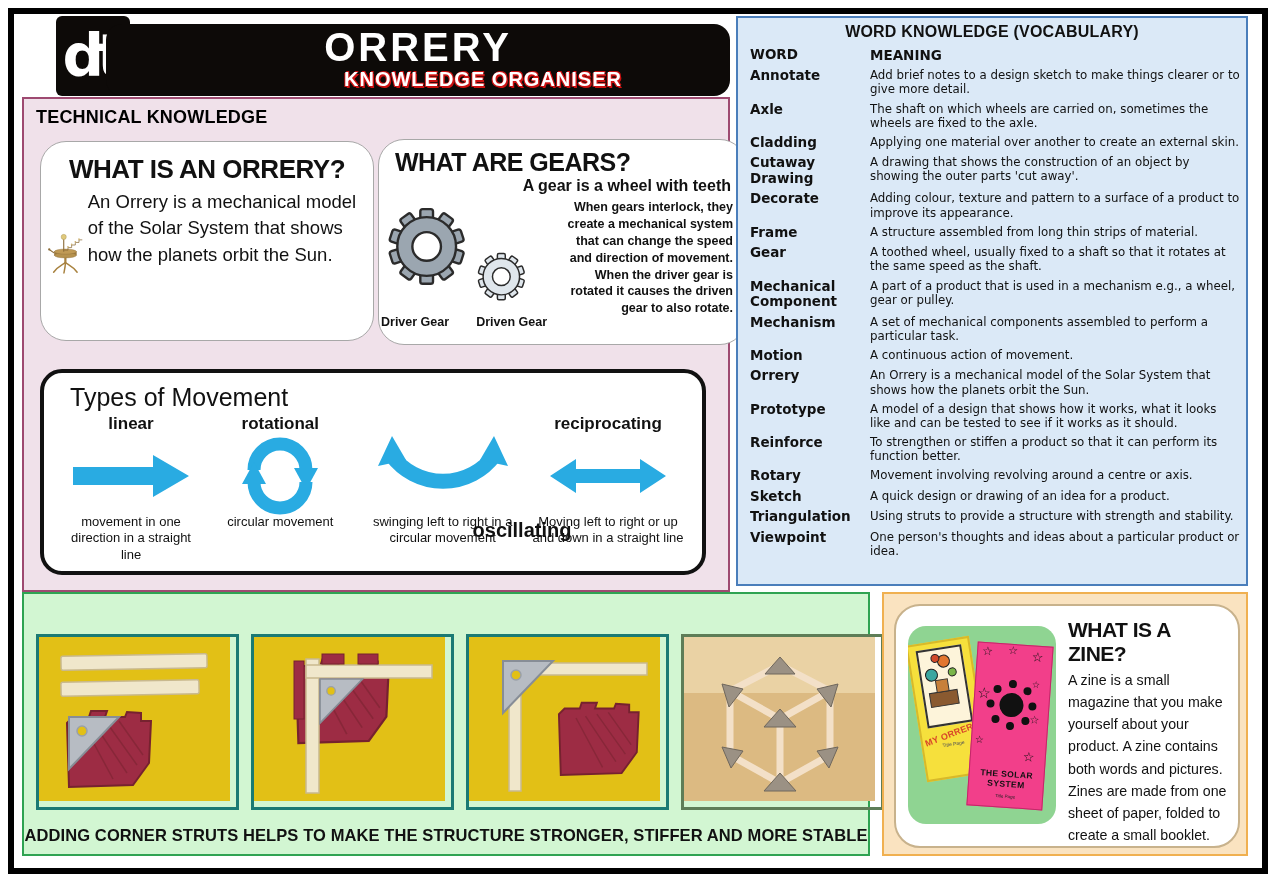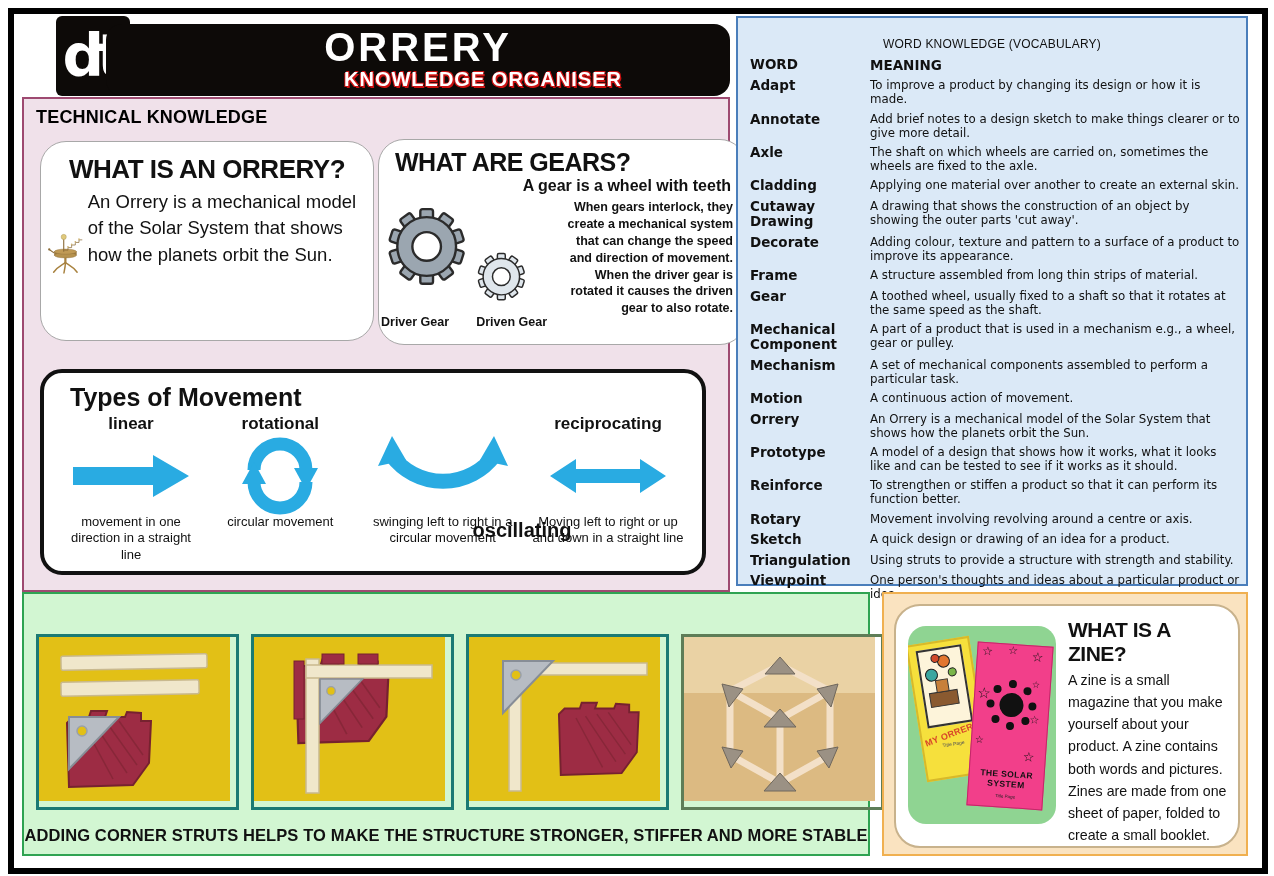--- a/index.html
+++ b/index.html
@@ -27,33 +27,33 @@
   #orrery-card .oc-text{font-size:18.5px;line-height:1.42;padding-left:4px;}
   #gears-card{left:354px;top:40px;width:368px;height:206px;}
   #gears-card .gc-title{font-size:25px;font-weight:bold;letter-spacing:-.5px;padding:8px 0 0 16px;}
   #gears-card .gc-sub{font-size:16px;font-weight:bold;text-align:right;padding-right:14px;}
   #gears-card .gc-body{display:flex;margin-top:2px;}
   #gears-card .gc-left{width:172px;}
   #gears-card .gc-labels{display:flex;justify-content:space-between;padding:0 4px 0 2px;font-size:12.5px;font-weight:bold;margin-top:-4px;}
   #gears-card .gc-text{flex:1;font-size:12.5px;font-weight:bold;text-align:right;line-height:1.35;padding:2px 12px 0 0;}
 
   #movement-card{left:16px;top:270px;width:666px;height:206px;border:4px solid #111;border-radius:22px;}
-  #movement-card .mv-title{font-size:25px;font-weight:bold;padding:10px 0 0 26px;}
+  #movement-card .mv-title{font-size:25px;font-weight:normal;padding:10px 0 0 26px;}
   .mv-row{display:flex;justify-content:space-between;padding:2px 16px 0 16px;}
   .mv-col{text-align:center;}
   .mv-col.c1{width:142px;} .mv-col.c2{width:150px;} .mv-col.c3{width:168px;} .mv-col.c4{width:156px;}
   .mv-name{font-size:17px;font-weight:bold;height:24px;}
   .mv-icon{height:76px;display:flex;align-items:center;justify-content:center;}
   .mv-desc{font-size:13px;line-height:1.25;}
   .arrowfill{fill:var(--c-arrow);}
   .arrowstroke{stroke:var(--c-arrow);fill:none;}
 
   
   #vocab{left:736px;top:16px;width:512px;height:570px;background:var(--c-vocab_bg);border:2px solid var(--c-vocab_border);box-sizing:border-box;}
-  #vocab .vocab-title{text-align:center;font-weight:normal;font-size:12px;margin-top:19px;letter-spacing:.2px;}
+  #vocab .vocab-title{text-align:center;font-weight:bold;font-size:16px;margin-top:5px;letter-spacing:.2px;}
   #vocab table{border-collapse:collapse;margin:2px 8px 0 10px;width:492px;table-layout:fixed;}
   #vocab td,#vocab th{vertical-align:top;text-align:left;}
   #vocab .w{width:114px;font-family:"DejaVu Sans",sans-serif;font-weight:bold;font-size:13.5px;padding:5px 0 0 2px;line-height:1.15;}
   #vocab .m{font-family:"DejaVu Sans",sans-serif;font-size:11.8px;line-height:1.2;padding:5px 0 0 6px;}
   #vocab th.w,#vocab th.m{font-size:13.5px;font-family:"DejaVu Sans",sans-serif;padding-top:4px;}
 
   
   #practical{left:22px;top:592px;width:848px;height:264px;background:var(--c-practical_bg);border:2px solid var(--c-practical_border);box-sizing:border-box;}
   #practical .sec-h{position:absolute;left:10px;top:6px;}
   #photos{position:absolute;left:12px;top:40px;display:flex;gap:12px;}
@@ -206,24 +206,20 @@
 
 <div class="abs" id="vocab">
   <div class="vocab-title">WORD KNOWLEDGE (VOCABULARY)</div>
   <table>
     <tbody>
         <tr>
       <th class="w">WORD</th>
       <th class="m">MEANING</th>
     </tr>
     <tr>
-          <td class="w">Adapt</td>
-          <td class="m">To improve a product by changing its design or how it is made.</td>
-        </tr>
-    <tr>
           <td class="w">Annotate</td>
           <td class="m">Add brief notes to a design sketch to make things clearer or to give more detail.</td>
         </tr>
     <tr>
           <td class="w">Axle</td>
           <td class="m">The shaft on which wheels are carried on, sometimes the wheels are fixed to the axle.</td>
         </tr>
     <tr>
           <td class="w">Cladding</td>
           <td class="m">Applying one material over another to create an external skin.</td>

